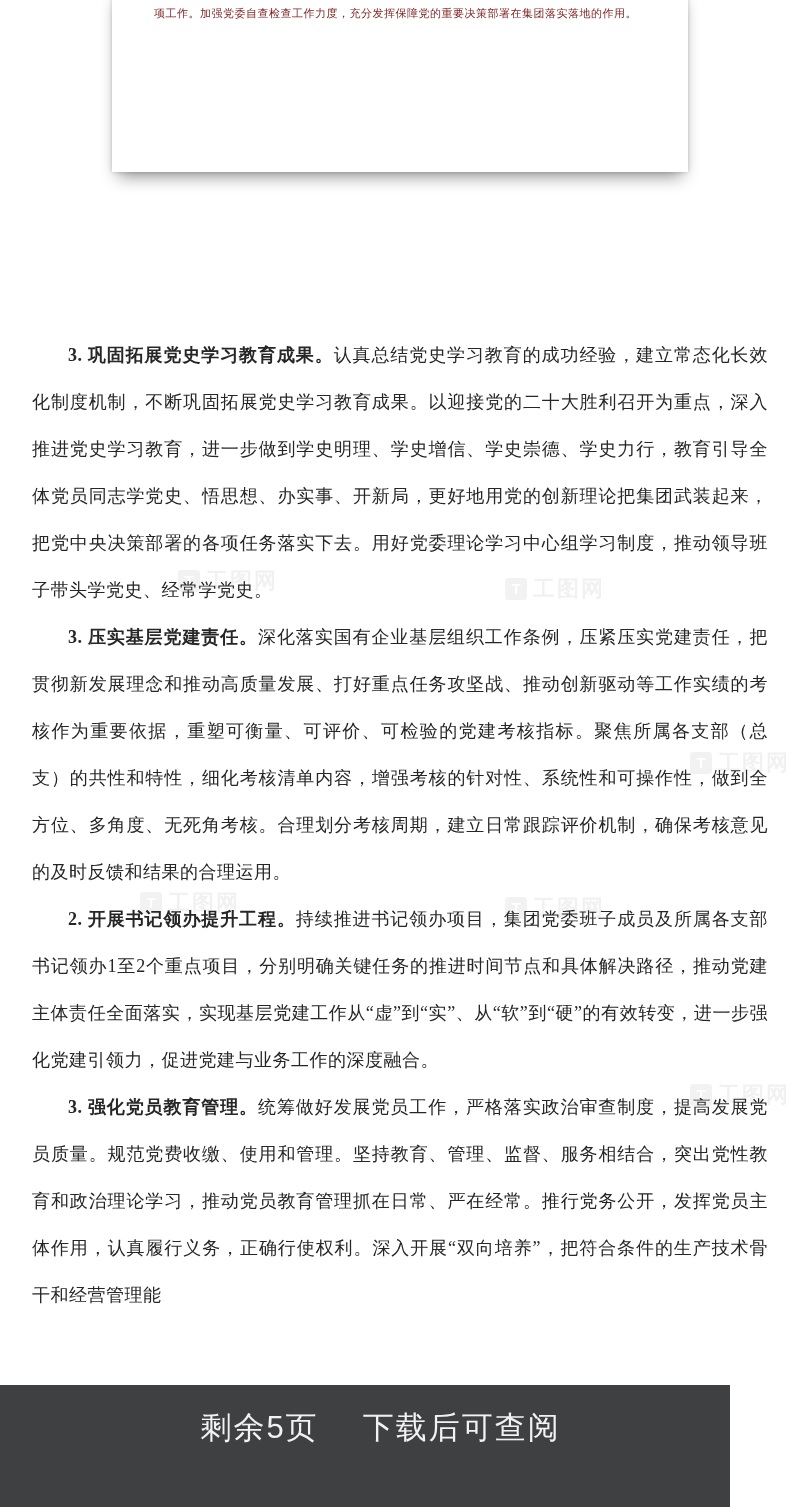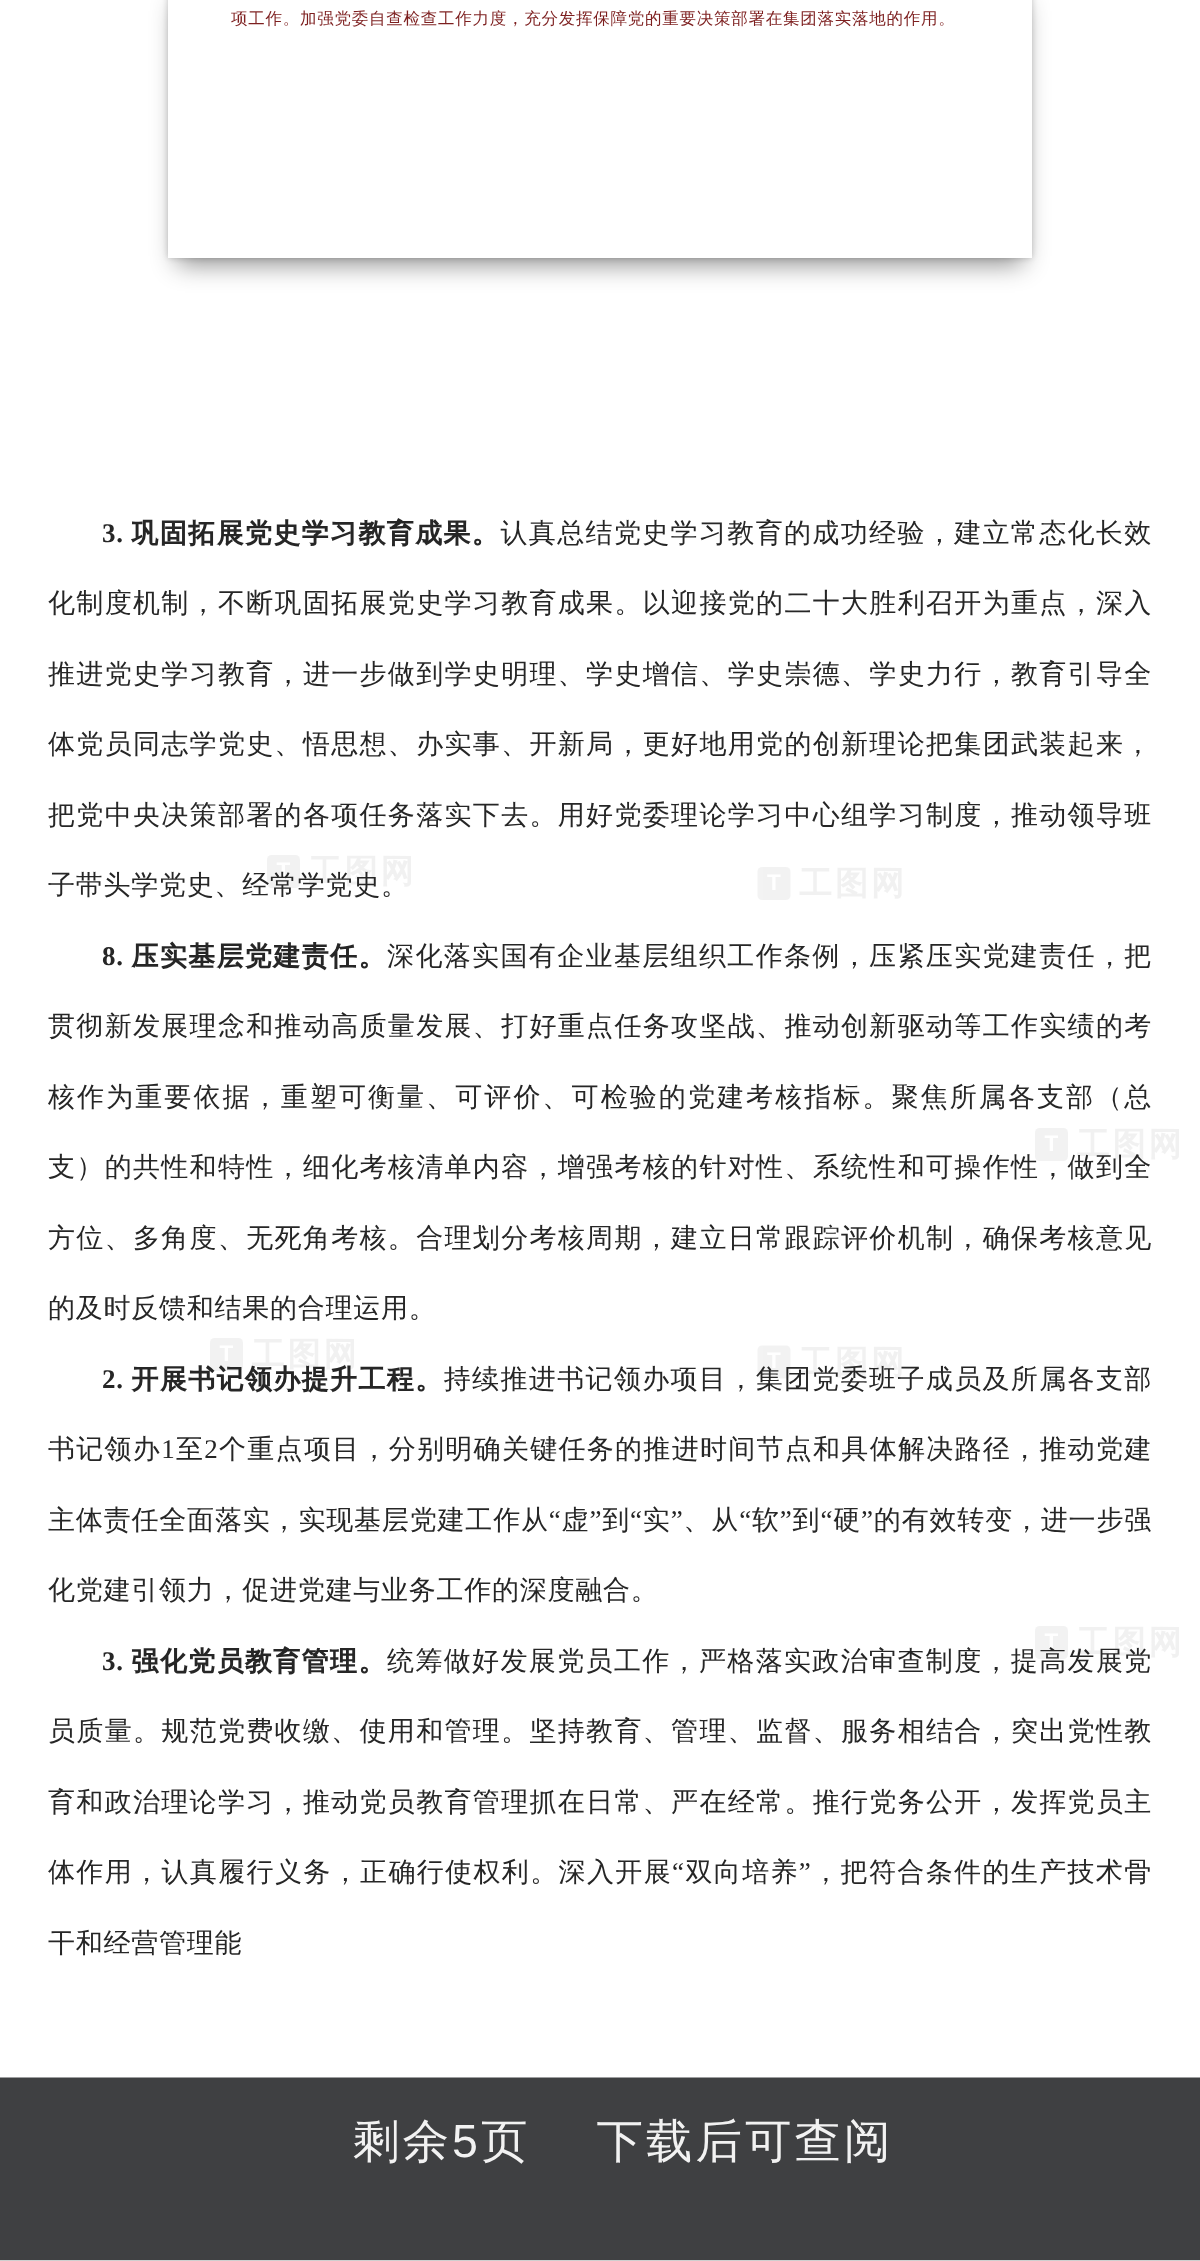--- a/index.html
+++ b/index.html
@@ -82,21 +82,21 @@
   .doc-body .heading {
     font-weight: bold;
     margin-top: 36px;
   }
 
   
   .footer-bar {
     position: absolute;
     left: 0;
     bottom: 0;
-    width: 800px;
+    width: 730px;
     height: 122px;
     background: #3f4042;
     cursor: pointer;
     padding-left: 31px;
   }
   .footer-bar .footer-text {
     margin-top: 22px;
     text-align: center;
     color: #f2f2f2;
     font-size: 31px;
@@ -134,21 +134,21 @@
   <span class="wm-logo">T</span>
   <span class="wm-text">工图网</span>
 </div>
 <div class="watermark" style="left:690px; top:1080px;">
   <span class="wm-logo">T</span>
   <span class="wm-text">工图网</span>
 </div>
 
 <div class="doc-body">
   <p><span class="lead">3. 巩固拓展党史学习教育成果。</span><span>认真总结党史学习教育的成功经验，建立常态化长效化制度机制，不断巩固拓展党史学习教育成果。以迎接党的二十大胜利召开为重点，深入推进党史学习教育，进一步做到学史明理、学史增信、学史崇德、学史力行，教育引导全体党员同志学党史、悟思想、办实事、开新局，更好地用党的创新理论把集团武装起来，把党中央决策部署的各项任务落实下去。用好党委理论学习中心组学习制度，推动领导班子带头学党史、经常学党史。</span></p>
-  <p><span class="lead">8. 压实基层党建责任。</span><span>深化落实国有企业基层组织工作条例，压紧压实党建责任，把贯彻新发展理念和推动高质量发展、打好重点任务攻坚战、推动创新驱动等工作实绩的考核作为重要依据，重塑可衡量、可评价、可检验的党建考核指标。聚焦所属各支部（总支）的共性和特性，细化考核清单内容，增强考核的针对性、系统性和可操作性，做到全方位、多角度、无死角考核。合理划分考核周期，建立日常跟踪评价机制，确保考核意见的及时反馈和结果的合理运用。</span></p>
+  <p><span class="lead">3. 压实基层党建责任。</span><span>深化落实国有企业基层组织工作条例，压紧压实党建责任，把贯彻新发展理念和推动高质量发展、打好重点任务攻坚战、推动创新驱动等工作实绩的考核作为重要依据，重塑可衡量、可评价、可检验的党建考核指标。聚焦所属各支部（总支）的共性和特性，细化考核清单内容，增强考核的针对性、系统性和可操作性，做到全方位、多角度、无死角考核。合理划分考核周期，建立日常跟踪评价机制，确保考核意见的及时反馈和结果的合理运用。</span></p>
   <p><span class="lead">2. 开展书记领办提升工程。</span><span>持续推进书记领办项目，集团党委班子成员及所属各支部书记领办1至2个重点项目，分别明确关键任务的推进时间节点和具体解决路径，推动党建主体责任全面落实，实现基层党建工作从“虚”到“实”、从“软”到“硬”的有效转变，进一步强化党建引领力，促进党建与业务工作的深度融合。</span></p>
   <p><span class="lead">3. 强化党员教育管理。</span><span>统筹做好发展党员工作，严格落实政治审查制度，提高发展党员质量。规范党费收缴、使用和管理。坚持教育、管理、监督、服务相结合，突出党性教育和政治理论学习，推动党员教育管理抓在日常、严在经常。推行党务公开，发挥党员主体作用，认真履行义务，正确行使权利。深入开展“双向培养”，把符合条件的生产技术骨干和经营管理能</span></p>
 </div>
 
 <div class="footer-bar">
   <div class="footer-text">
     <span>剩余5页</span><span class="hint">下载后可查阅</span>
   </div>
 </div>
 

